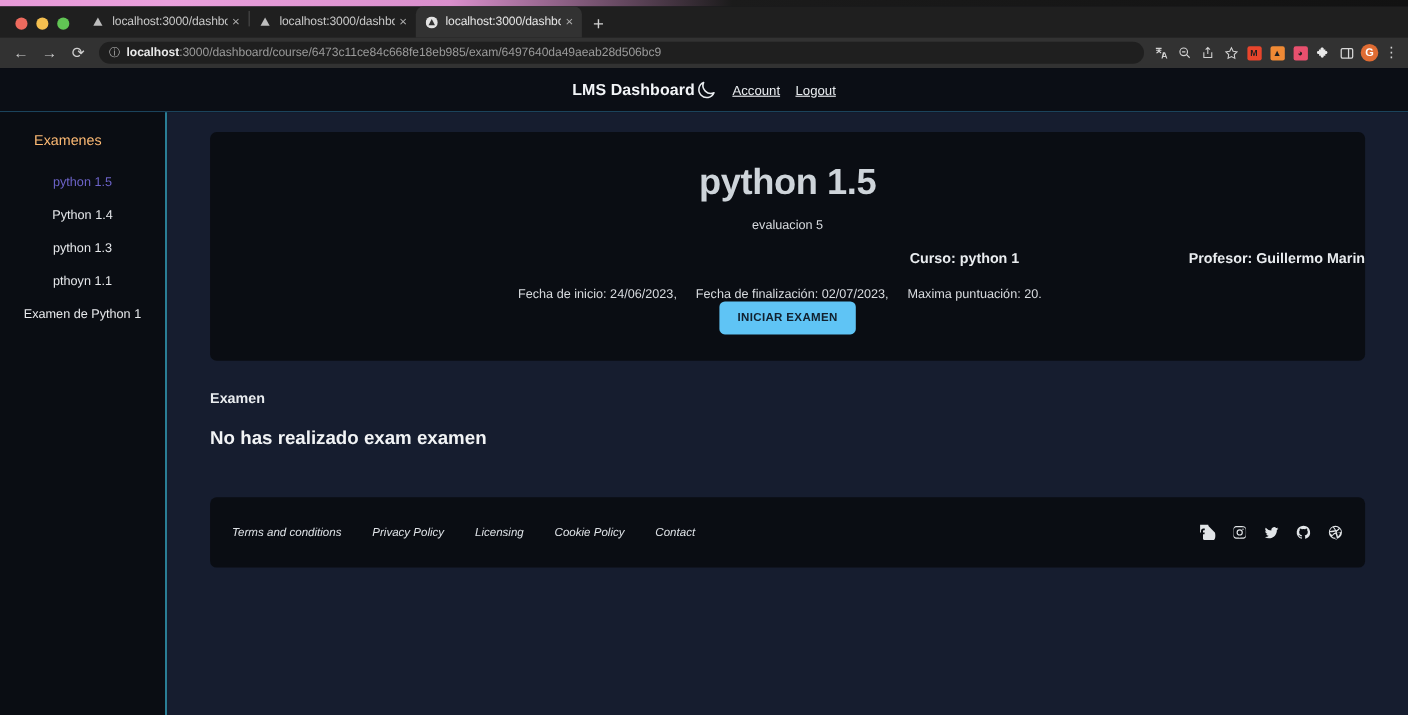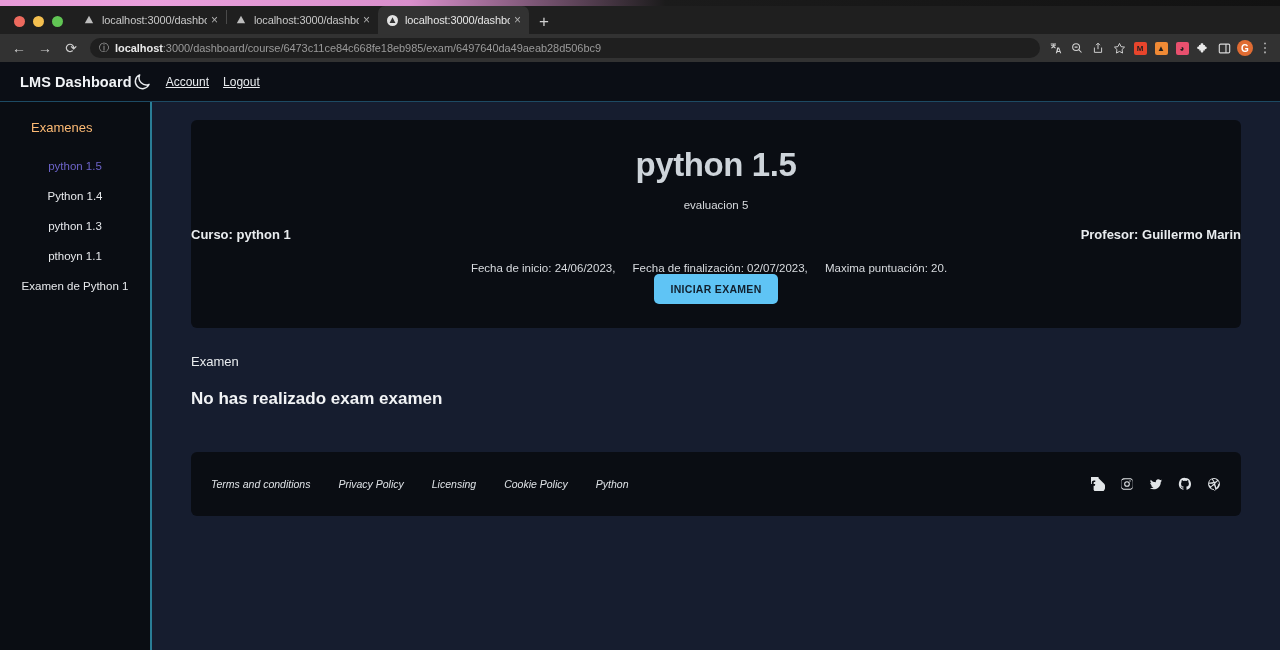--- a/index.html
+++ b/index.html
@@ -82,21 +82,21 @@
     background: #e06c33; color: #fff; font-size: 10px; font-weight: 700;
     display: flex; align-items: center; justify-content: center;
   }
   .kebab { color: #d2d2d2; font-size: 13px; letter-spacing: 0; line-height: .6; width: 18px; text-align:center;}
 
   
   .app { width: 1280px; height: 594px; display: flex; flex-direction: column; background: #0b0e15; }
   .app-header {
     height: 40px; flex: 0 0 40px;
     background: #0b0e15;
-    display: flex; align-items: center; justify-content: flex-start;
+    display: flex; align-items: center; justify-content: center;
     padding: 0 20px;
     border-bottom: 1px solid #1d4a63;
   }
   .brand { font-size: 14.5px; font-weight: 700; color: #f2f4f7; letter-spacing: .1px; }
   .header-right { display: flex; align-items: center; gap: 14px; }
   .moon { width: 20px; height: 20px; color: #e9ecef; }
   .header-link { font-size: 12px; color: #e9ecef; }
 
   .body-row { flex: 1; display: flex; min-height: 0; }
 
@@ -120,34 +120,34 @@
   
   .main { flex: 1; background: #161d2f; padding: 18px 39px 0 39px; min-width: 0; }
   .hero {
     background: #0a0d13; border-radius: 6px;
     height: 208px; padding: 26px 0 0 0;
     text-align: center;
   }
   .hero h1 { font-size: 33px; font-weight: 700; color: #ced4da; letter-spacing: -.4px; }
   .hero .sub { font-size: 11.5px; color: #d8dbdf; margin-top: 15px; }
   .meta-row {
-    margin-top: 16px; display: flex; justify-content: space-between; gap: 154px;
+    margin-top: 16px; display: flex; justify-content: flex-end; gap: 154px;
     font-size: 13px; font-weight: 700; color: #e9ecef;
   }
   .dates { margin-top: 20px; font-size: 11.5px; color: #d8dbdf; }
   .dates span { margin-right: 14px; }
   .btn-primary {
     display: inline-block; 
     background: #5fc4f5; color: #11202e;
     border: none; border-radius: 5px;
     font-size: 10.5px; font-weight: 700; letter-spacing: .3px;
     padding: 9px 16px; cursor: pointer;
     font-family: "Liberation Sans", sans-serif;
   }
-  .section-label { margin-top: 26px; font-size: 13px; font-weight: 400; color: #e9ecef; }
+  .section-label { margin-top: 26px; font-size: 13px; font-weight: 700; color: #e9ecef; }
   .section-msg { margin-top: 20px; font-size: 17px; font-weight: 700; color: #f1f3f5; }
 
   .footer {
     margin-top: 43px;
     background: #0a0d13; border-radius: 6px;
     height: 64px; padding: 0 20px;
     display: flex; align-items: center; justify-content: space-between; font-style: italic;
   }
   .footer-links { display: flex; gap: 28px; }
   .footer-link { font-size: 10.5px; color: #dee2e6; text-decoration: none; }
@@ -310,21 +310,21 @@
 
       <div class="section-label">Examen</div>
       <div class="section-msg">No has realizado exam examen</div>
 
       <footer class="footer">
         <div class="footer-links">
           <a class="footer-link" href="#">Terms and conditions</a>
           <a class="footer-link" href="#">Privacy Policy</a>
           <a class="footer-link" href="#">Licensing</a>
           <a class="footer-link" href="#">Cookie Policy</a>
-          <a class="footer-link" href="#">Python</a>
+          <a class="footer-link" href="#">Contact</a>
         </div>
         <div class="social">
           <a href="#">
             <svg viewBox="0 0 24 24">
                 <path d="M12 2a10 10 0 1 0-11.6 9.9v-7h-2.5V12h2.5V9.8c0-2.5 1.5-3.9 3.7-3.9 1.1 0 2.2.2 2.2.2v2.4h-1.2c-1.2 0-1.6.8-1.6 1.6V12h2.7l-.4 2.9h-2.3v7A10 10 0 0 0 22 12z" transform="translate(1 0)"></path>
               </svg>
           </a>
           <a href="#">
             <svg viewBox="0 0 24 24">
                 <path d="M12 2.2c3.2 0 3.6 0 4.9.1 1.2.1 1.8.2 2.2.4.6.2 1 .5 1.4.9.4.4.7.8.9 1.4.2.4.4 1 .4 2.2.1 1.3.1 1.7.1 4.9s0 3.6-.1 4.9c-.1 1.2-.2 1.8-.4 2.2-.2.6-.5 1-.9 1.4-.4.4-.8.7-1.4.9-.4.2-1 .4-2.2.4-1.3.1-1.7.1-4.9.1s-3.6 0-4.9-.1c-1.2-.1-1.8-.2-2.2-.4-.6-.2-1-.5-1.4-.9-.4-.4-.7-.8-.9-1.4-.2-.4-.4-1-.4-2.2C2.2 15.6 2.2 15.2 2.2 12s0-3.6.1-4.9c.1-1.2.2-1.8.4-2.2.2-.6.5-1 .9-1.4.4-.4.8-.7 1.4-.9.4-.2 1-.4 2.2-.4C8.4 2.2 8.8 2.2 12 2.2zm0 1.8c-3.1 0-3.5 0-4.7.1-1.1 0-1.7.2-2.1.4-.5.2-.9.4-1.3.8-.4.4-.6.8-.8 1.3-.2.4-.3 1-.4 2.1C2.7 9.7 2.7 10.1 2.7 12s0 2.3.1 3.5c0 1.1.2 1.7.4 2.1.2.5.4.9.8 1.3.4.4.8.6 1.3.8.4.2 1 .3 2.1.4 1.2.1 1.6.1 4.7.1s3.5 0 4.7-.1c1.1 0 1.7-.2 2.1-.4.5-.2.9-.4 1.3-.8.4-.4.6-.8.8-1.3.2-.4.3-1 .4-2.1.1-1.2.1-1.6.1-3.5s0-2.3-.1-3.5c0-1.1-.2-1.7-.4-2.1-.2-.5-.4-.9-.8-1.3-.4-.4-.8-.6-1.3-.8-.4-.2-1-.3-2.1-.4C15.5 4 15.1 4 12 4zm0 3.1a4.9 4.9 0 1 1 0 9.8 4.9 4.9 0 0 1 0-9.8zm0 8a3.1 3.1 0 1 0 0-6.2 3.1 3.1 0 0 0 0 6.2zm6.3-8.2a1.15 1.15 0 1 1-2.3 0 1.15 1.15 0 0 1 2.3 0z"></path>

